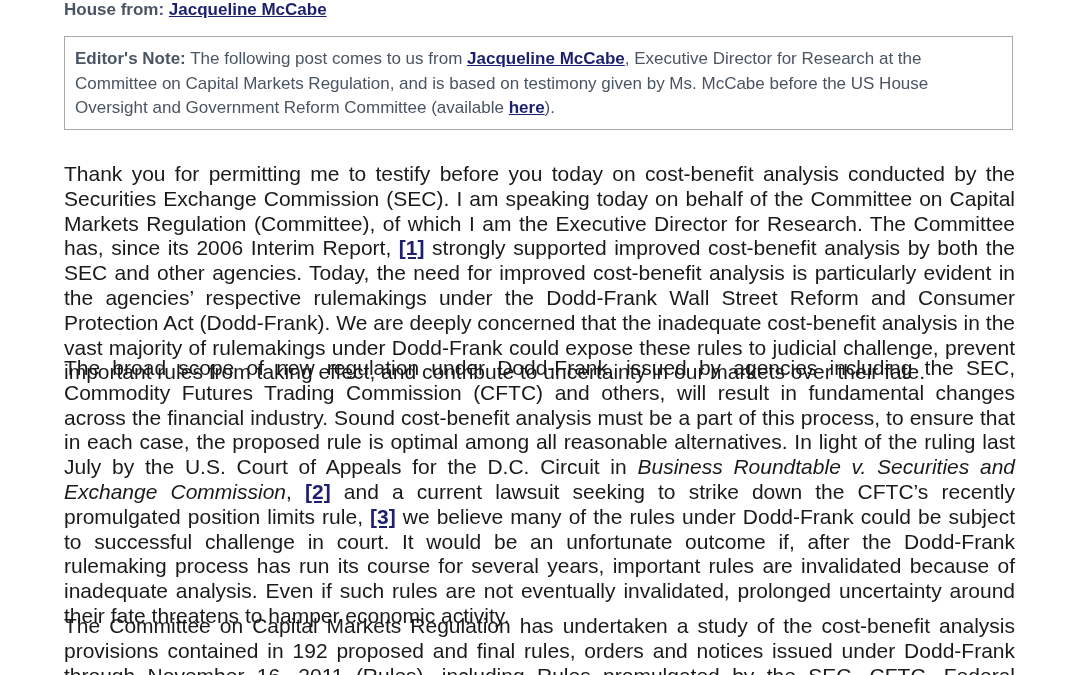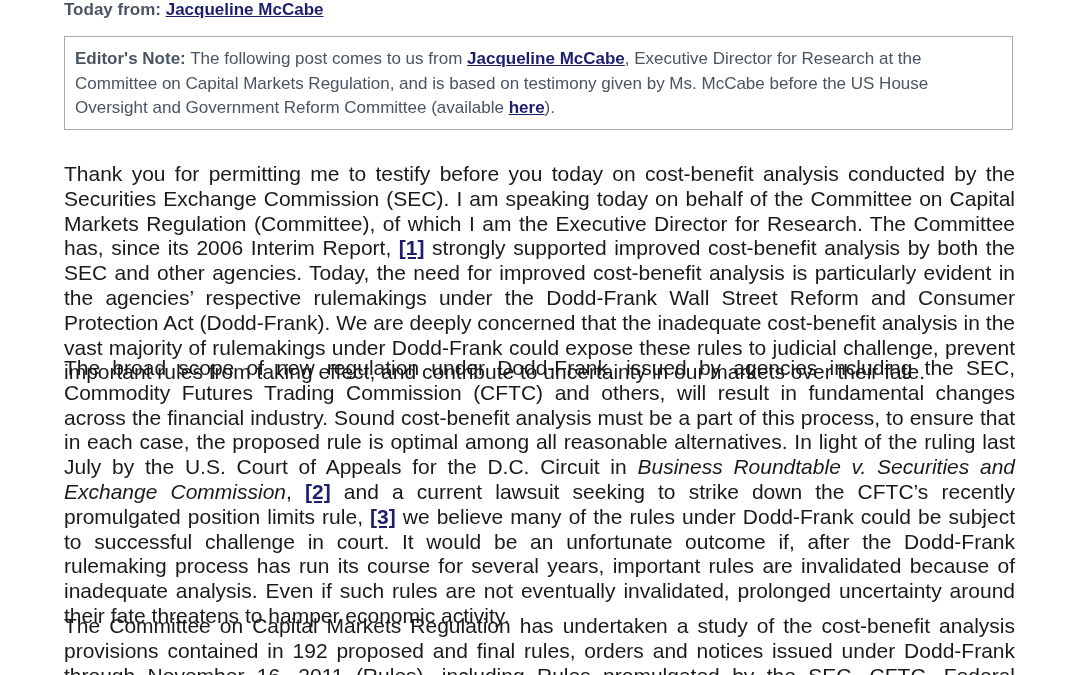--- a/index.html
+++ b/index.html
@@ -33,21 +33,21 @@
   .p1 { top: 162px; }
   .p2 { top: 356px; }
   .p3 { top: 614px; }
 </style>
 </head>
 <body>
 
 <div class="page">
 
   <div class="more-from">
-    <span>Today from:</span>
+    <span>House from:</span>
     <a href="#">Jacqueline McCabe</a>
   </div>
 
   <div class="note">
     <span class="label">Editor's Note:</span><span> The following post comes to us from </span><a href="#">Jacqueline McCabe</a><span>, Executive Director for Research at the Committee on Capital Markets Regulation, and is based on testimony given by Ms. McCabe before the US House Oversight and Government Reform Committee (available </span><a href="#">here</a><span>).</span>
   </div>
 
   <p class="body-text p1"><span>Thank you for permitting me to testify before you today on cost-benefit analysis conducted by the Securities Exchange Commission (SEC). I am speaking today on behalf of the Committee on Capital Markets Regulation (Committee), of which I am the Executive Director for Research. The Committee has, since its 2006 Interim Report, </span><a href="#" class="ref">[1]</a><span> strongly supported improved cost-benefit analysis by both the SEC and other agencies. Today, the need for improved cost-benefit analysis is particularly evident in the agencies’ respective rulemakings under the Dodd-Frank Wall Street Reform and Consumer Protection Act (Dodd-Frank). We are deeply concerned that the inadequate cost-benefit analysis in the vast majority of rulemakings under Dodd-Frank could expose these rules to judicial challenge, prevent important rules from taking effect, and contribute to uncertainty in our markets over their fate.</span></p>
 
   <p class="body-text p2"><span>The broad scope of new regulation under Dodd-Frank, issued by agencies including the SEC, Commodity Futures Trading Commission (CFTC) and others, will result in fundamental changes across the financial industry. Sound cost-benefit analysis must be a part of this process, to ensure that in each case, the proposed rule is optimal among all reasonable alternatives. In light of the ruling last July by the U.S. Court of Appeals for the D.C. Circuit in </span><em>Business Roundtable v. Securities and Exchange Commission</em><span>, </span><a href="#" class="ref">[2]</a><span> and a current lawsuit seeking to strike down the CFTC’s recently promulgated position limits rule, </span><a href="#" class="ref">[3]</a><span> we believe many of the rules under Dodd-Frank could be subject to successful challenge in court. It would be an unfortunate outcome if, after the Dodd-Frank rulemaking process has run its course for several years, important rules are invalidated because of inadequate analysis. Even if such rules are not eventually invalidated, prolonged uncertainty around their fate threatens to hamper economic activity.</span></p>

